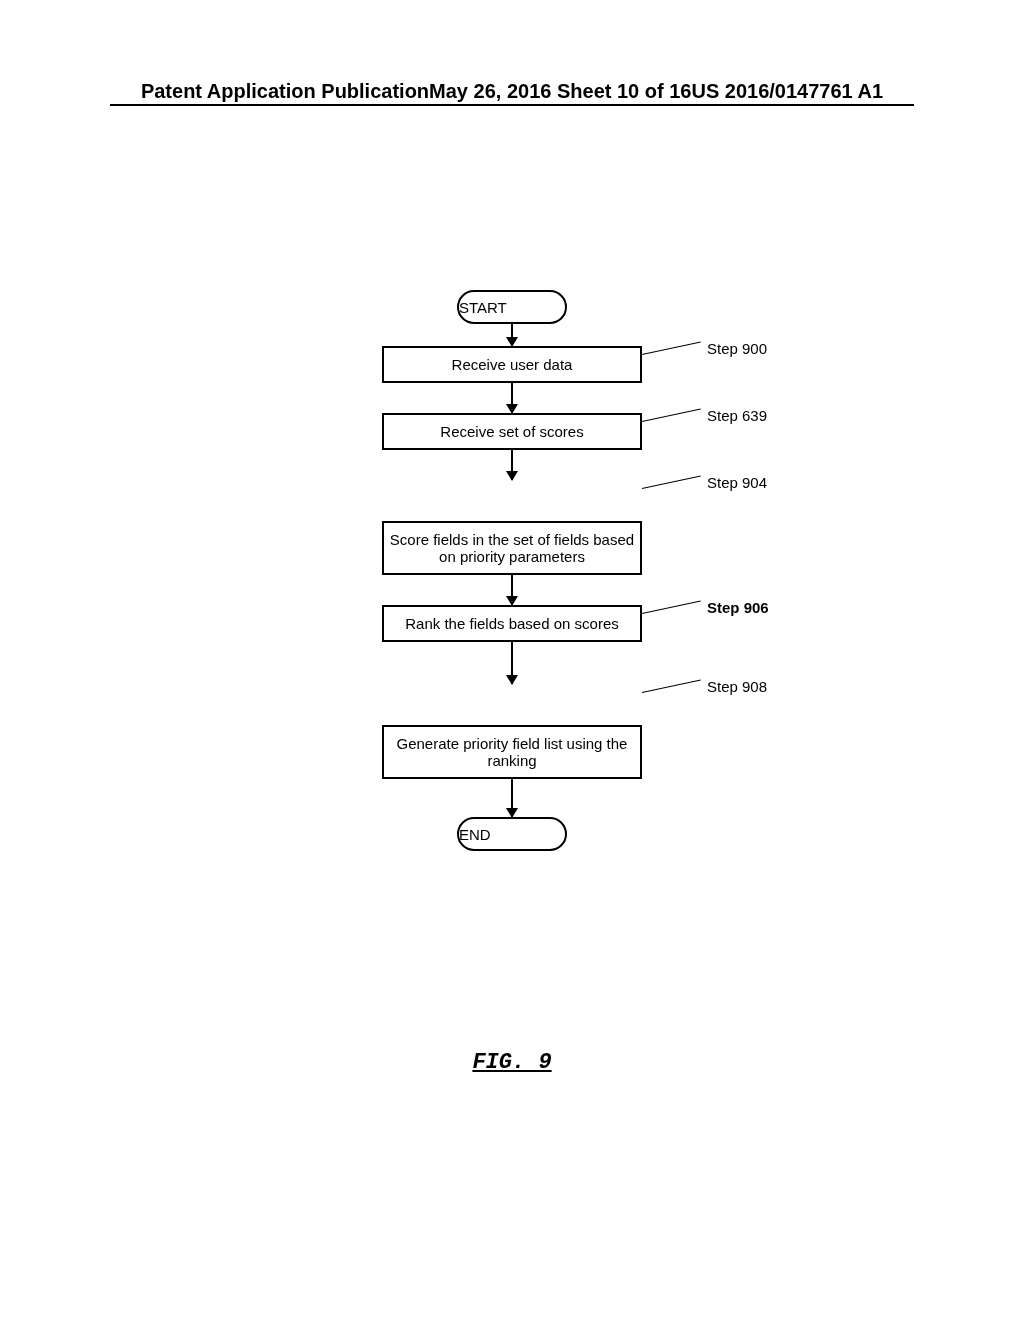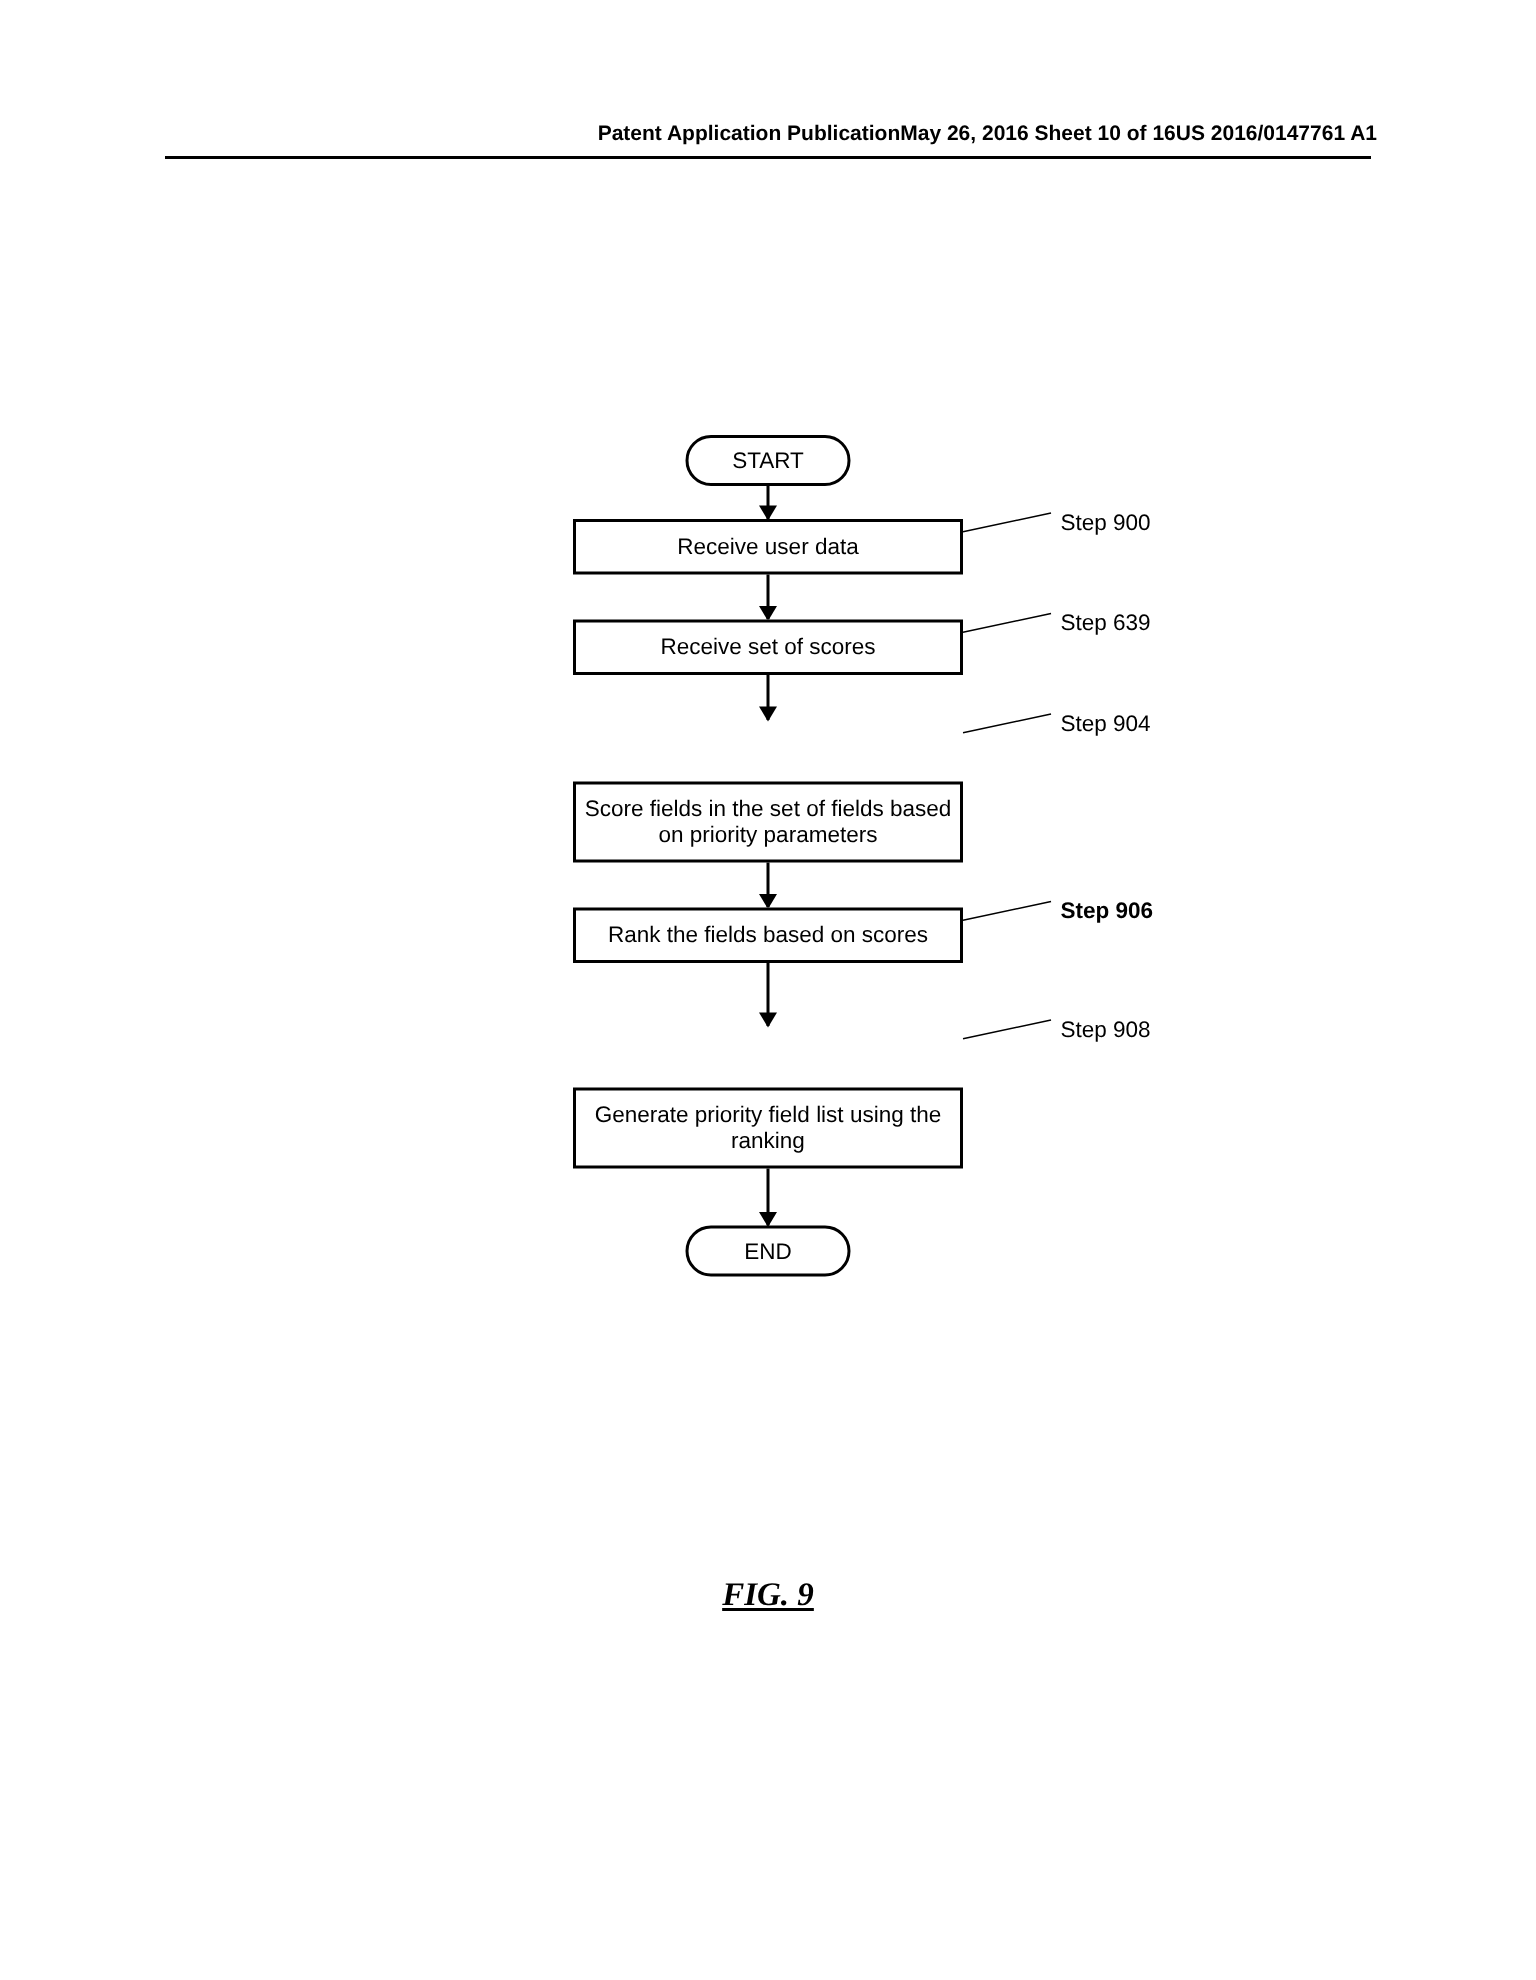--- a/index.html
+++ b/index.html
@@ -14,22 +14,22 @@
       font-family: Arial, Helvetica, sans-serif;
       position: relative;
     }
     .header {
       position: absolute;
       top: 80px;
       left: 0;
       width: 100%;
       padding: 0 106px;
       display: flex;
-      justify-content: flex-end;
-      font-size: 14px;
+      justify-content: center;
+      font-size: 20px;
       font-weight: bold;
     }
     .header-rule {
       position: absolute;
       top: 104px;
       left: 110px;
       width: 804px;
       height: 2px;
       background: #000;
     }
@@ -42,21 +42,21 @@
       flex-direction: column;
       align-items: center;
     }
     .terminator {
       width: 110px;
       height: 34px;
       border: 2px solid #000;
       border-radius: 17px;
       display: flex;
       align-items: center;
-      justify-content: center;
+      justify-content: flex-start;
       font-size: 15px;
       background: #fff;
     }
     .process {
       width: 260px;
       border: 2px solid #000;
       display: flex;
       align-items: center;
       justify-content: center;
       text-align: center;
@@ -103,21 +103,21 @@
     }
     .figure-label {
       position: absolute;
       top: 1050px;
       width: 100%;
       text-align: center;
       font-size: 22px;
       font-style: italic;
       font-weight: bold;
       text-decoration: underline;
-      font-family: Liberation Serif, serif;
+      font-family: Liberation Mono, monospace;
     }
   </style>
 </head>
 <body>
 
 <div class="header">
   <span>Patent Application Publication</span>
   <span>May 26, 2016  Sheet 10 of 16</span>
   <span>US 2016/0147761 A1</span>
 </div>

